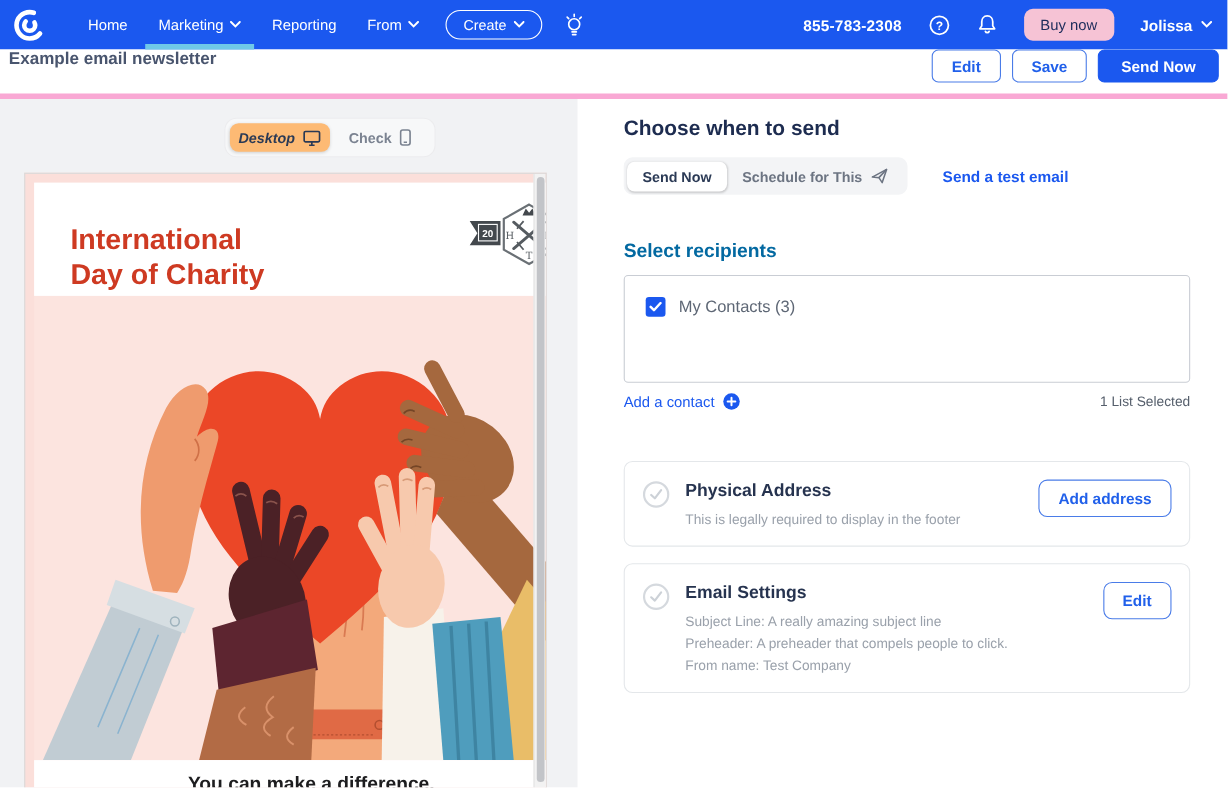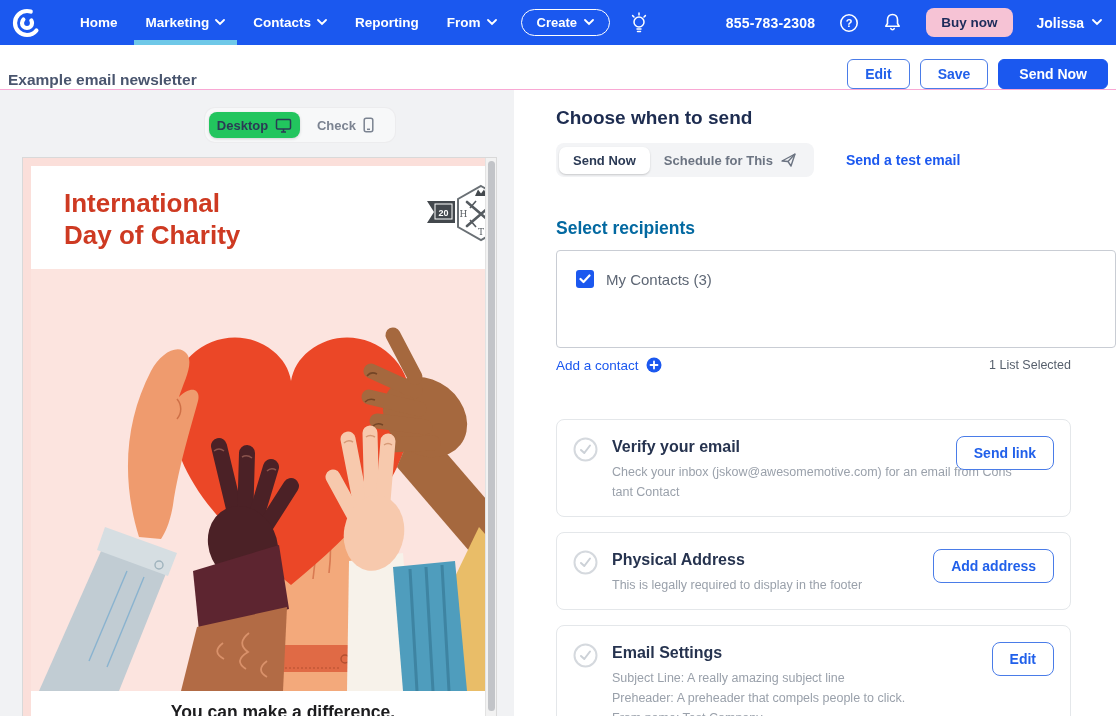--- a/index.html
+++ b/index.html
@@ -2,68 +2,68 @@
 <html><head>
 <meta charset="utf-8">
 <style>
   * { margin:0; padding:0; box-sizing:border-box; }
   html,body { width:1116px; height:716px; overflow:hidden; }
   body { font-family:"Liberation Sans", sans-serif; background:#fff; }
 
   
   .topnav { height:45px; background:#1b58ef; display:flex; align-items:center; padding:0 14px 0 10px; color:#fff; }
   .brand { width:34px; height:34px; display:flex; align-items:center; justify-content:center; margin-right:22px; cursor:pointer; }
-  .nav-item { position:relative; height:45px; display:flex; align-items:center; gap:6px; padding:0 14px; font-size:13.5px; font-weight:700; cursor:pointer; white-space:nowrap; }
+  .nav-item { position:relative; height:45px; display:flex; align-items:center; gap:6px; padding:0 14px; font-size:13.5px; font-weight:400; cursor:pointer; white-space:nowrap; }
   .nav-item.active::after { content:""; position:absolute; left:2px; right:2px; bottom:0; height:5px; background:#6fc8e8; }
-  .create-btn { display:flex; align-items:center; gap:7px; border:1.5px solid #fff; border-radius:16px; padding:5px 15px; font-size:13px; font-weight:700; margin:0 18px 0 10px; cursor:pointer; }
+  .create-btn { display:flex; align-items:center; gap:7px; border:1.5px solid #fff; border-radius:16px; padding:5px 15px; font-size:13px; font-weight:400; margin:0 18px 0 10px; cursor:pointer; }
   .bulb-btn { cursor:pointer; display:flex; align-items:center; }
   .nav-right { margin-left:auto; display:flex; align-items:center; gap:24px; }
   .phone { font-size:14px; font-weight:700; letter-spacing:.2px; }
   .icon-btn { display:flex; align-items:center; cursor:pointer; }
-  .buy-now { background:#f6c3d5; color:#1c2b5a; font-size:13.5px; font-weight:700; padding:7px 15px; border-radius:8px; cursor:pointer; }
+  .buy-now { background:#f6c3d5; color:#1c2b5a; font-size:13.5px; font-weight:400; padding:7px 15px; border-radius:8px; cursor:pointer; }
   .user-menu { display:flex; align-items:center; gap:8px; font-size:14px; font-weight:700; cursor:pointer; }
 
   
-  .subheader { height:45px; background:#fff; border-bottom:1px solid #f9a8d4; display:flex; align-items:flex-end; padding:0 8px; }
+  .subheader { height:45px; background:#fff; border-bottom:5px solid #f9a8d4; display:flex; align-items:flex-start; padding:0 8px; }
   .page-title { font-size:15.5px; font-weight:700; color:#49556e; }
   .sub-actions { margin-left:auto; display:flex; gap:10px; }
   .btn { border-radius:6px; font-size:14px; font-weight:700; padding:6px 17px; cursor:pointer; border:1px solid #4a7ce8; background:#fff; color:#2160ea; font-family:"Liberation Sans",sans-serif; }
   .btn.primary { background:#1b58ef; border-color:#1b58ef; color:#fff; padding:6px 20px; }
 
   
   .main { display:flex; height:626px; }
   .left-pane { width:525px; background:#f1f2f4; position:relative; overflow:hidden; }
   .right-pane { flex:1; background:#fff; padding:17px 0 0 42px; }
 
   
   .device-toggle { position:absolute; top:18px; left:205px; width:190px; background:#f7f8f9; border-radius:10px; padding:4px; display:flex; box-shadow:0 0 0 1px #ececee; }
   .seg { flex:1; display:flex; align-items:center; justify-content:center; gap:7px; font-size:13px; font-weight:700; color:#7b London8291; color:#7b8391; padding:5px 0; border-radius:8px; cursor:pointer; }
-  .seg.selected { background:#22c55e; color:#2b3a55; box-shadow:0 1px 3px rgba(0,0,0,.15); }
+  .seg.selected { background:#fdba74; color:#2b3a55; box-shadow:0 1px 3px rgba(0,0,0,.15);font-style:italic; }
 
   
   .preview-card { position:absolute; left:22px; top:67px; width:475px; height:600px; background:#fbdfda; border:1px solid #d9d9d9; overflow:hidden; }
   .email-inner { width:512px; }
-  .email-header { background:#fff; margin:8px 0 0 8px; width:504px; height:103px; position:relative; padding:22px 0 0 33px; }
+  .email-header { background:#fff; margin:8px 0 0 8px; width:504px; height:103px; position:relative; padding:36px 0 0 33px; }
   .email-heading { color:#ce3a22; font-size:26px; line-height:1.22; font-weight:700; }
   .email-badge { position:absolute; right:24px; top:18px; }
   .email-illustration { display:block; margin-left:8px; }
   .email-footer { background:#fff; margin-left:8px; width:504px; height:75px; text-align:center; padding-top:11px; font-size:17.5px; font-weight:700; color:#1d1d1f; }
   .scrollbar { position:absolute; top:0; right:0; bottom:0; width:11px; background:#f2f2f2; border-left:1px solid #e3e3e3; cursor:pointer; }
   .scroll-thumb { position:absolute; top:3px; left:2px; width:7px; height:92%; background:#c2c4c8; border-radius:4px; cursor:grab; }
 
   
   .choose-heading { font-size:19px; font-weight:700; color:#1d2c50; }
   .send-row { display:flex; align-items:center; margin-top:14px; }
   .send-toggle { background:#f3f4f6; border-radius:8px; padding:3px; display:flex; align-items:center; }
   .tab { font-size:13px; font-weight:700; padding:6px 14px; border-radius:7px; color:#6c7482; display:flex; align-items:center; gap:7px; cursor:pointer; white-space:nowrap; }
   .tab.selected { background:#fff; color:#2b3a55; box-shadow:0 1px 2px rgba(0,0,0,.18); }
   .test-link { margin-left:32px; color:#1b58ef; font-size:14px; font-weight:700; cursor:pointer; }
 
   .recipients-heading { font-size:17.5px; font-weight:700; color:#0369a1; margin-top:41px; }
-  .recipients-box { width:560px; height:98px; border:1px solid #c9cdd4; border-radius:4px; margin-top:11px; padding:19px 0 16px 19px; background:#fff; }
+  .recipients-box { width:515px; height:98px; border:1px solid #c9cdd4; border-radius:4px; margin-top:11px; padding:19px 0 16px 19px; background:#fff; }
   .contact-row { display:flex; align-items:center; gap:12px; }
   .checkbox { width:18px; height:18px; background:#1b58ef; border-radius:3px; display:flex; align-items:center; justify-content:center; cursor:pointer; }
   .contact-label { font-size:15px; color:#5e6775; }
   .below-box { width:515px; display:flex; align-items:center; margin-top:9px; }
   .add-contact { display:flex; align-items:center; gap:7px; color:#1b58ef; font-size:13.5px; cursor:pointer; }
   .list-selected { margin-left:auto; font-size:12.5px; color:#565f6c; }
 
   .cards { margin-top:46px; display:flex; flex-direction:column; gap:15px; }
   .card { width:515px; border:1px solid #e4e7ea; border-radius:8px; background:#fff; position:relative; padding:16px 16px 14px 16px; display:flex; gap:14px; }
   .circle-check { flex:0 0 auto; margin-top:1px; }
@@ -83,26 +83,20 @@
         <circle cx="16" cy="16" r="12" stroke="#fff" stroke-width="4.2" stroke-dasharray="52 24" stroke-dashoffset="-8" stroke-linecap="round"></circle>
         <circle cx="16" cy="16" r="5" stroke="#fff" stroke-width="4.2" stroke-dasharray="23 9" stroke-dashoffset="4" stroke-linecap="round"></circle>
       </svg>
     </div>
 
     <div class="nav-item">
       <span>Home</span>
     </div>
     <div class="nav-item active">
       <span>Marketing</span>
-      <svg width="10" height="7" viewBox="0 0 10 7">
-          <polyline points="1,1 5,5 9,1" fill="none" stroke="#fff" stroke-width="1.8" stroke-linecap="round"></polyline>
-        </svg>
-    </div>
-    <div class="nav-item">
-      <span>Contacts</span>
       <svg width="10" height="7" viewBox="0 0 10 7">
           <polyline points="1,1 5,5 9,1" fill="none" stroke="#fff" stroke-width="1.8" stroke-linecap="round"></polyline>
         </svg>
     </div>
     <div class="nav-item">
       <span>Reporting</span>
     </div>
     <div class="nav-item">
       <span>From</span>
       <svg width="10" height="7" viewBox="0 0 10 7">
@@ -307,33 +301,20 @@
           <svg width="16" height="16" viewBox="0 0 16 16">
             <circle cx="8" cy="8" r="7.5" fill="#1b58ef"></circle>
             <path d="M8,4.5 V11.5 M4.5,8 H11.5" stroke="#fff" stroke-width="1.8" stroke-linecap="round"></path>
           </svg>
         </span>
         <span class="list-selected">1 List Selected</span>
       </div>
 
       <div class="cards">
 
-        <div class="card">
-          <span class="circle-check">
-            <svg width="25" height="25" viewBox="0 0 25 25" fill="none">
-              <circle cx="12.5" cy="12.5" r="11" stroke="#d5d9de" stroke-width="2"></circle>
-              <polyline points="8,13 11.3,16 17,8.5" stroke="#ccd1d7" stroke-width="2" stroke-linecap="round" stroke-linejoin="round" fill="none"></polyline>
-            </svg>
-          </span>
-          <div>
-            <div class="card-title">Verify your email</div>
-            <div class="card-desc">Check your inbox (jskow@awesomemotive.com) for an email from Constant Contact</div>
-          </div>
-          <button class="btn card-btn">Send link</button>
-        </div>
 
         <div class="card">
           <span class="circle-check">
             <svg width="25" height="25" viewBox="0 0 25 25" fill="none">
               <circle cx="12.5" cy="12.5" r="11" stroke="#d5d9de" stroke-width="2"></circle>
               <polyline points="8,13 11.3,16 17,8.5" stroke="#ccd1d7" stroke-width="2" stroke-linecap="round" stroke-linejoin="round" fill="none"></polyline>
             </svg>
           </span>
           <div>
             <div class="card-title">Physical Address</div>

